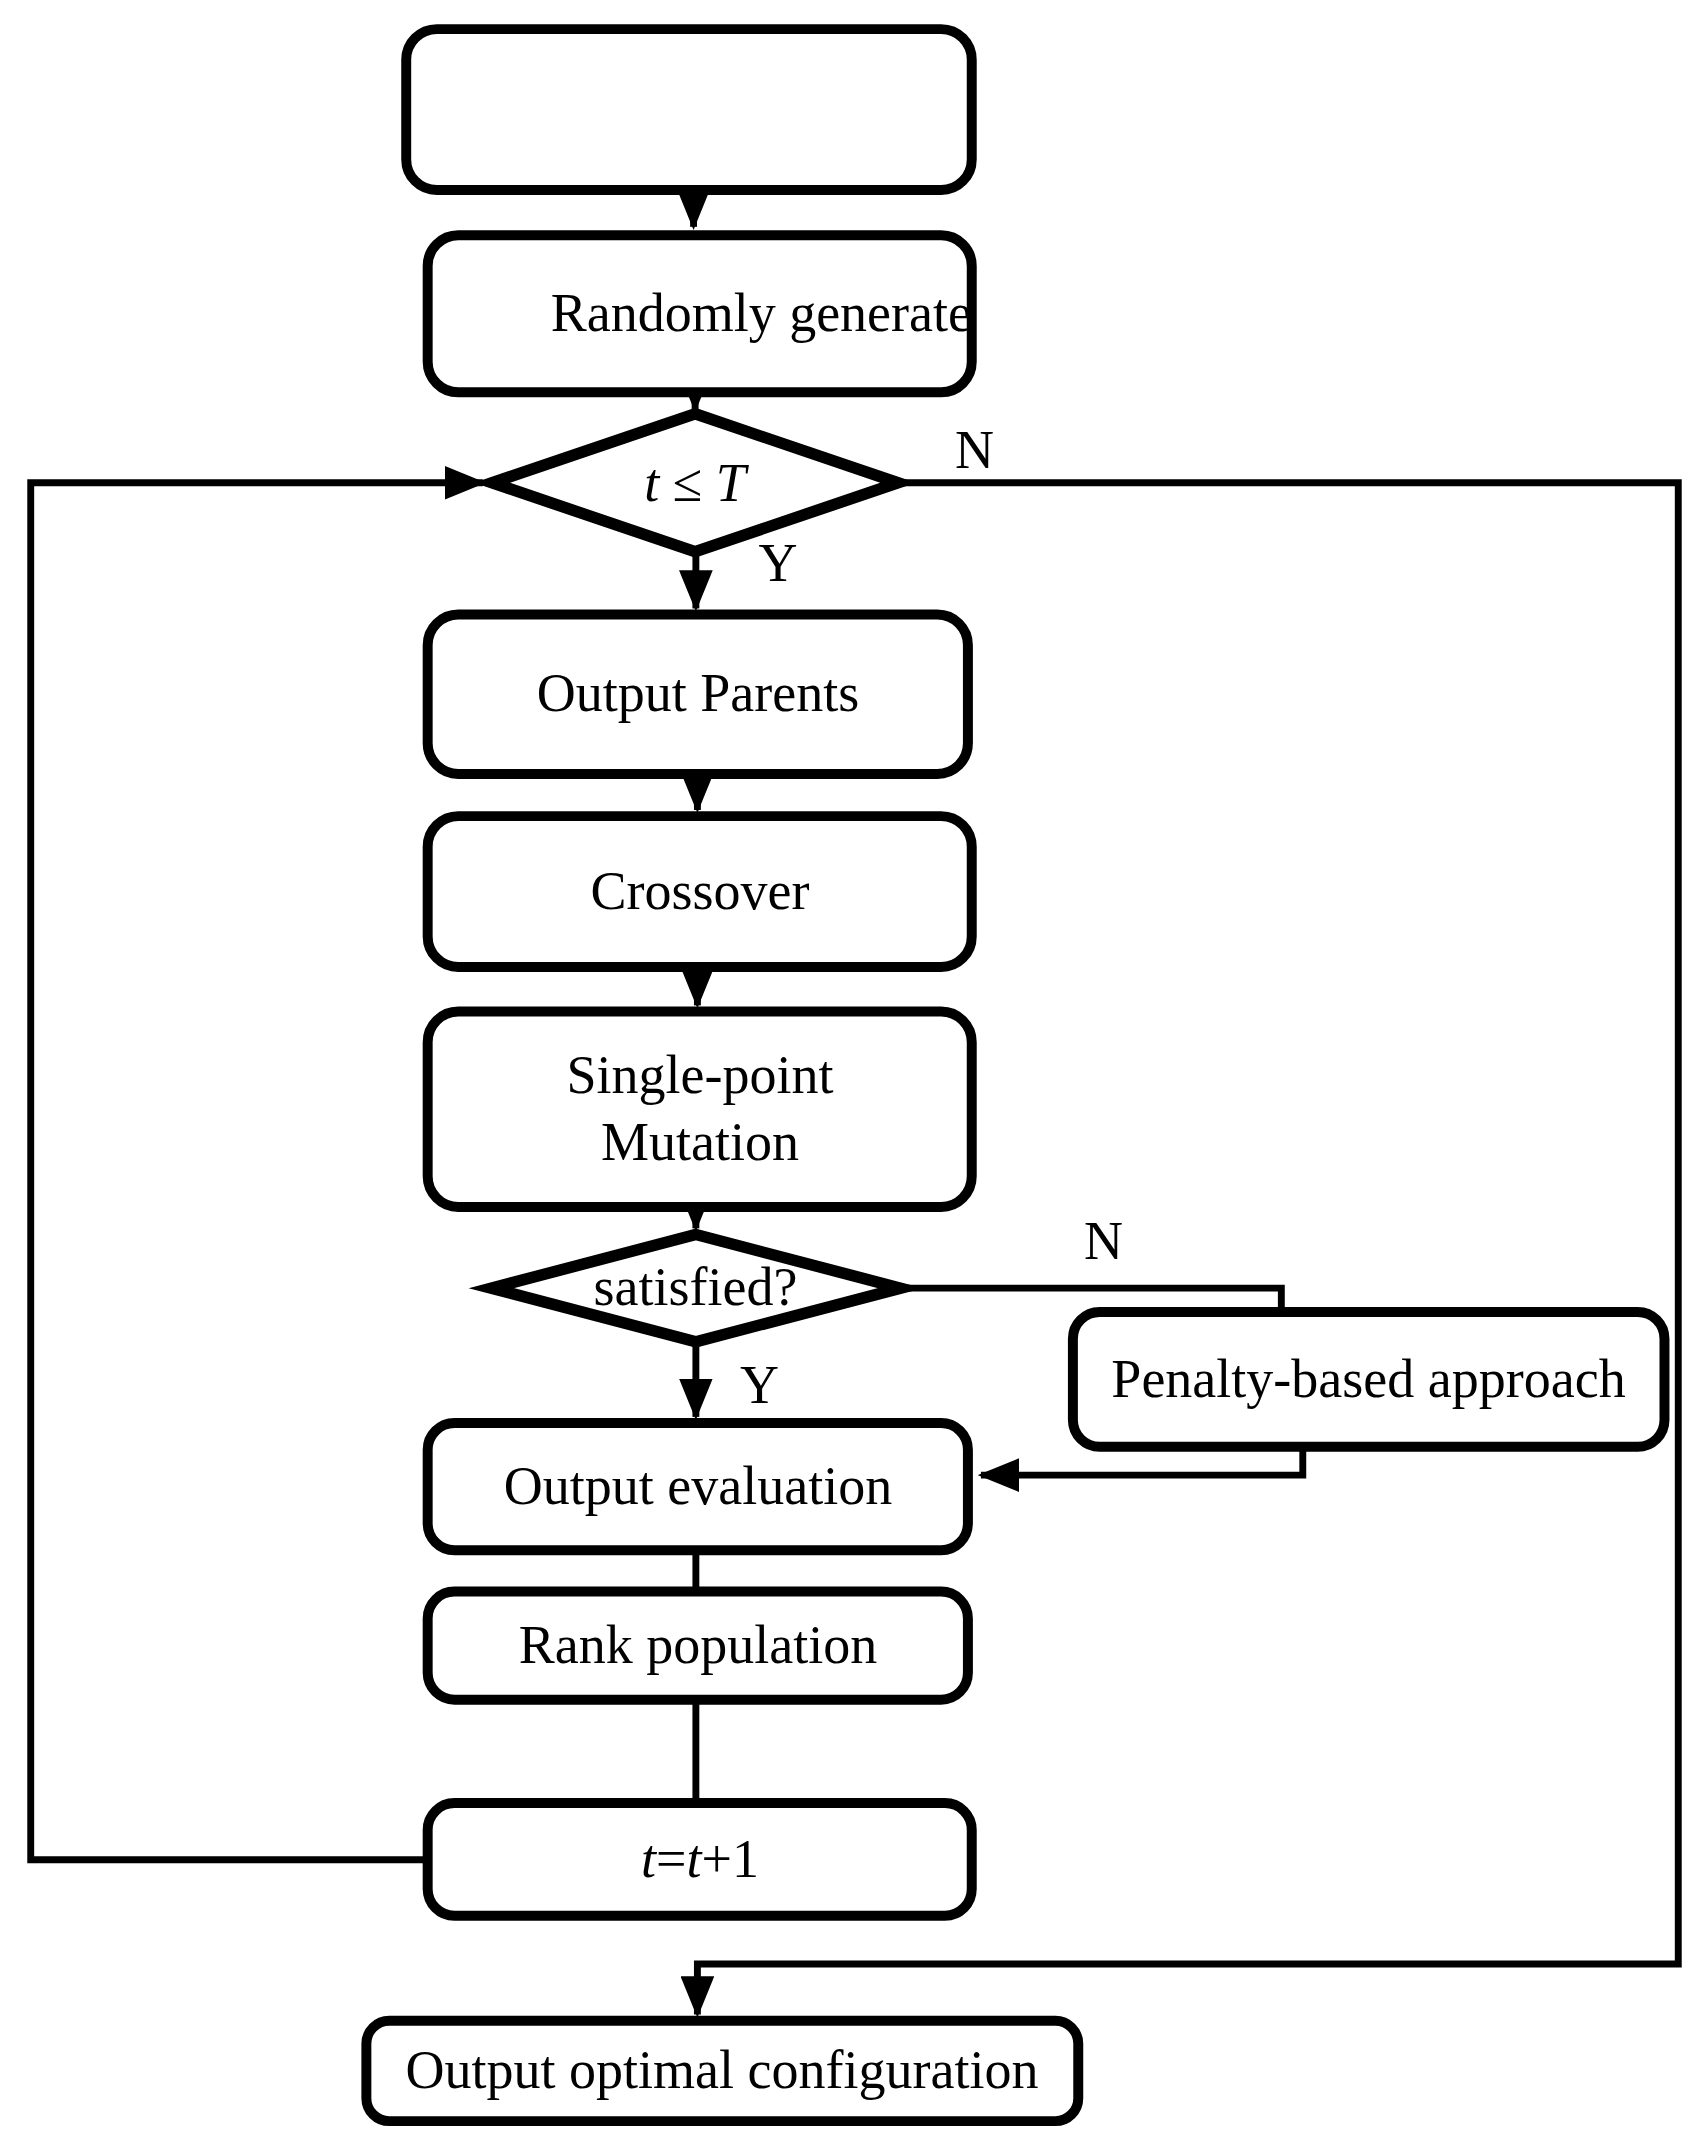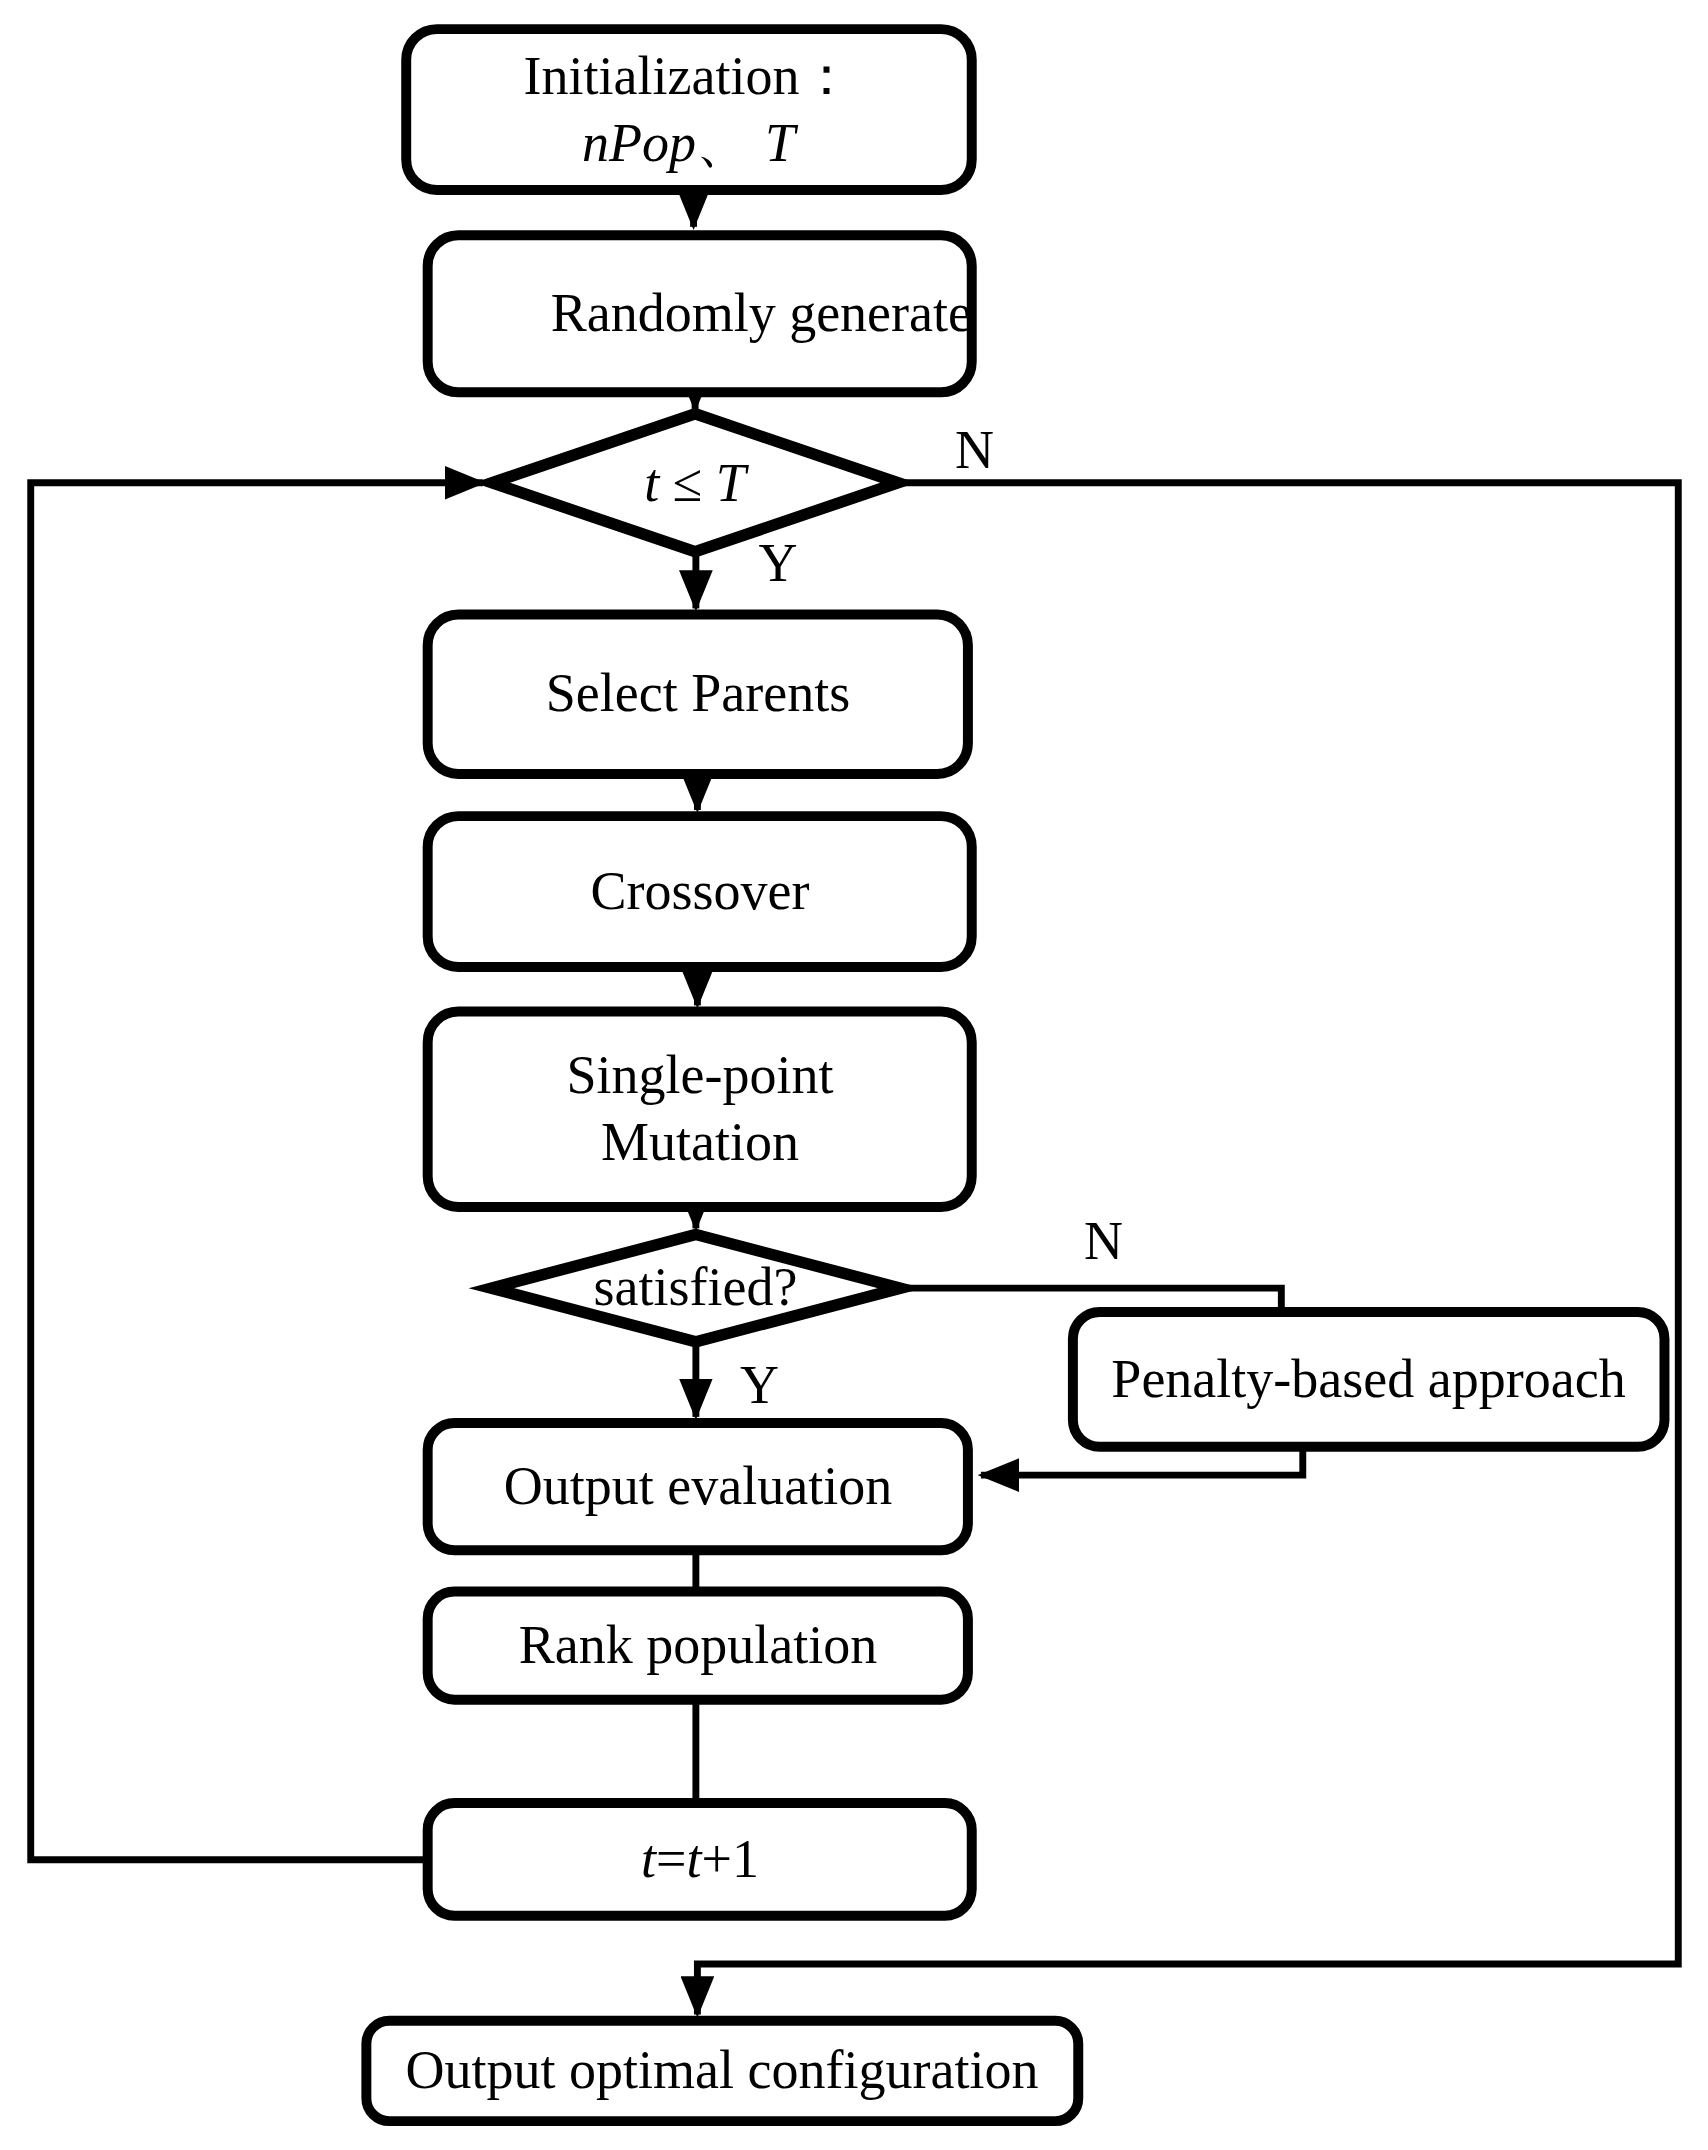--- a/index.html
+++ b/index.html
@@ -56,41 +56,33 @@
     <rect x="558" y="1065" width="710" height="197" rx="40" fill="#fff" stroke="#000" stroke-width="13"></rect>
     <rect x="558" y="1320" width="710" height="255" rx="40" fill="#fff" stroke="#000" stroke-width="13"></rect>
     <polygon points="908,1611 1175,1681 908,1751 641,1681" fill="#fff" stroke="#000" stroke-width="15"></polygon>
     <rect x="1400" y="1712" width="772" height="176" rx="35" fill="#fff" stroke="#000" stroke-width="13"></rect>
     <rect x="558" y="1857" width="705" height="166" rx="35" fill="#fff" stroke="#000" stroke-width="13"></rect>
     <rect x="558" y="2077" width="705" height="141" rx="35" fill="#fff" stroke="#000" stroke-width="13"></rect>
     <rect x="558" y="2353" width="710" height="147" rx="35" fill="#fff" stroke="#000" stroke-width="13"></rect>
     <rect x="478" y="2637" width="929" height="131" rx="30" fill="#fff" stroke="#000" stroke-width="13"></rect>
   </svg>
 
-  <div class="node-text" style="left:406px;top:29px;width:565px;height:161px;">
-    <div>
-      <span>Initialization：</span>
-    </div>
-    <div>
-      <span class="it">nPop</span><span>、</span><span class="it sp">T</span>
-    </div>
-  </div>
 
   <div class="node-text left-align" style="left:428px;top:235px;width:544px;height:157px;">
     <div>Randomly generate</div>
   </div>
 
   <div class="node-text" style="left:492px;top:414px;width:406px;height:138px;">
     <div>
       <span class="it">t</span><span> ≤ </span><span class="it">T</span>
     </div>
   </div>
 
   <div class="node-text" style="left:428px;top:614px;width:540px;height:159px;">
-    <div>Select Parents</div>
+    <div>Output Parents</div>
   </div>
 
   <div class="node-text" style="left:428px;top:816px;width:544px;height:151px;">
     <div>Crossover</div>
   </div>
 
   <div class="node-text" style="left:428px;top:1011px;width:544px;height:195px;">
     <div>Single-point</div>
     <div>Mutation</div>
   </div>

